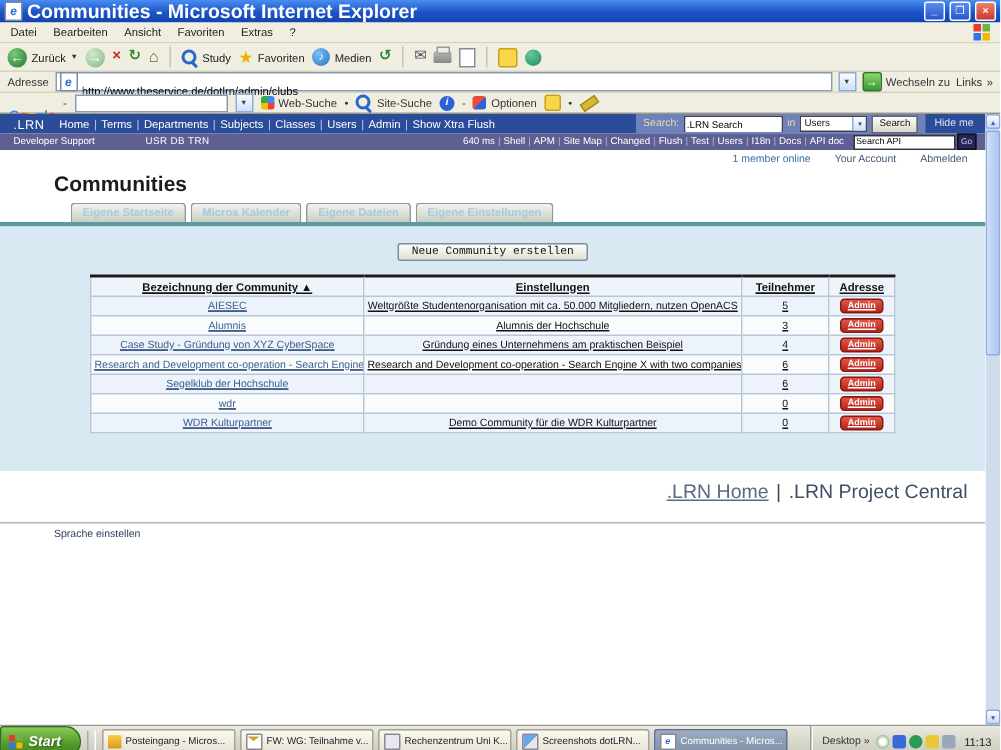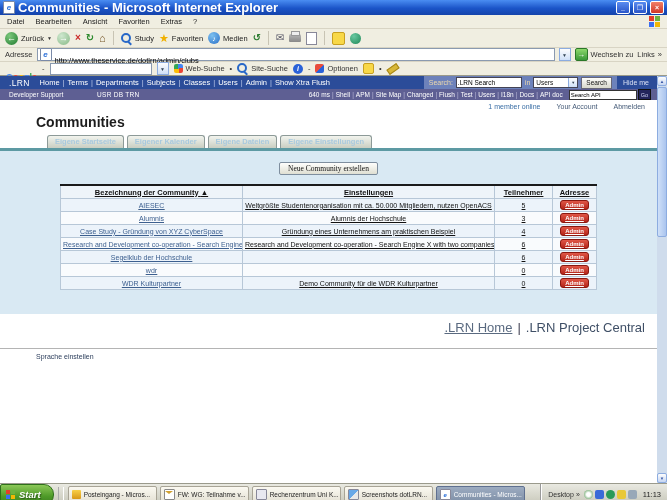--- a/index.html
+++ b/index.html
@@ -113,21 +113,21 @@
 
   .page-title{font-size:14px;font-weight:600;color:#1c1c1c;margin:2px 0 3px 36px;line-height:15px;}
 
   .tabs{display:flex;gap:3px;align-items:flex-end;margin-left:47px;height:15px;}
   .tab{background:linear-gradient(#f2f4ee,#c9cec2);border:1px solid #8d9a98;border-bottom:none;
     border-radius:3px 3px 0 0;padding:1px 7px 2px;font-size:7.5px;font-weight:bold;color:#a8c9de;white-space:nowrap;}
   .tabrule{height:3px;background:#5d9aa3;}
 
   .content{background:#d9e9f3;height:152px;padding-top:11px;box-sizing:content-box;}
   .newbtn{display:block;margin:0 auto;background:linear-gradient(#fefefc,#dfdfd2);border:1px solid #7e8e9e;
-    border-radius:2px;font-size:7.5px;font-family:Liberation Serif, serif;padding:1px 8px;color:#111;}
+    border-radius:2px;font-size:7.5px;font-family:Liberation Mono, monospace;padding:1px 8px;color:#111;}
 
   table.communities{margin:9px auto 0;border-collapse:collapse;width:536px;table-layout:fixed;font-size:7px;background:#fff;}
   .communities th,.communities td{border:1px solid #b7c7d7;text-align:center;padding:1px 2px;height:10px;
     overflow:hidden;white-space:nowrap;text-decoration:underline;}
   .communities thead th{border-top:2px solid #1a1a1a;background:#eef4f9;font-weight:bold;font-size:7.5px;color:#111;}
   .communities thead .sortable{text-decoration:underline;}
   .communities tbody tr:nth-child(odd) td{background:#ecf3fa;}
   .communities tbody tr:nth-child(even) td{background:#f9fbfd;}
   .comm-link{color:#3c5f8f;text-decoration:underline;}
   .admin-badge{display:inline-block;background:linear-gradient(#e05848,#b42418);border:1px solid #8a1810;
@@ -367,21 +367,21 @@
       <div class="acctrow">
         <span class="members">1 member online</span>
         <a href="#" class="acctlink">Your Account</a>
         <a href="#" class="acctlink">Abmelden</a>
       </div>
 
       
       <div class="page-title">Communities</div>
       <div class="tabs">
         <span class="tab">Eigene Startseite</span>
-        <span class="tab">Eigener Kalender</span>
+        <span class="tab">Micros Kalender</span>
         <span class="tab">Eigene Dateien</span>
         <span class="tab">Eigene Einstellungen</span>
       </div>
       <div class="tabrule"></div>
 
       
       <div class="content">
         <button class="newbtn">Neue Community erstellen</button>
 
         <table class="communities">

